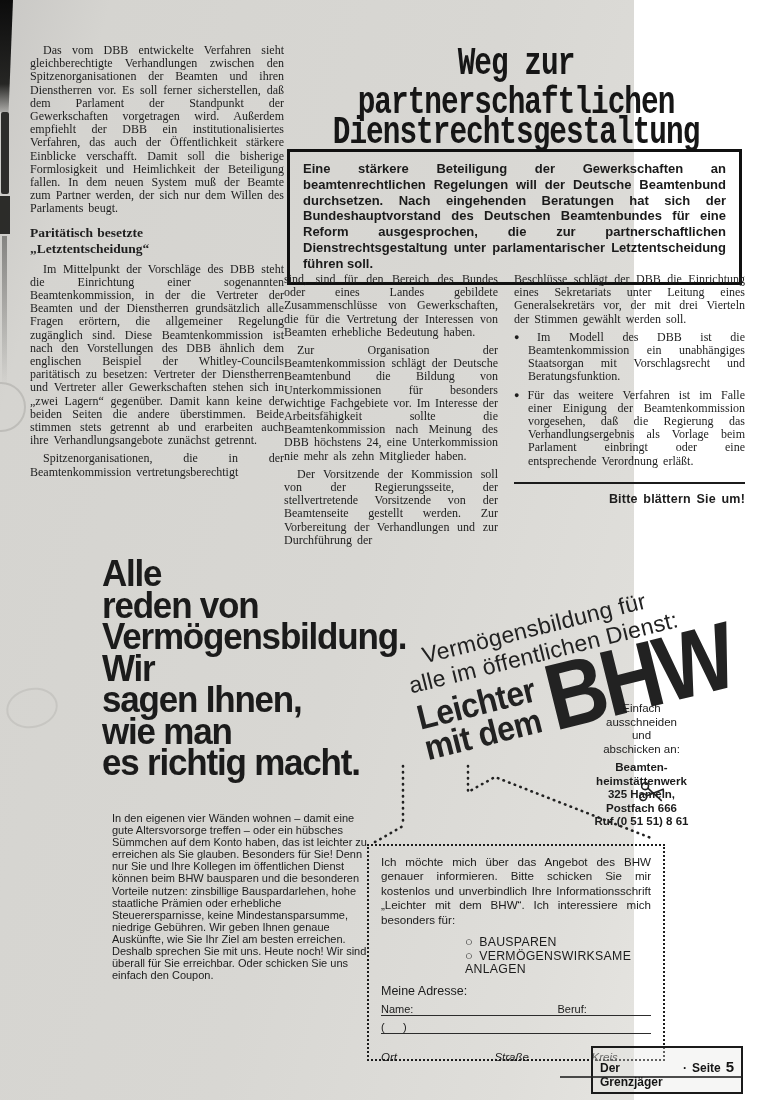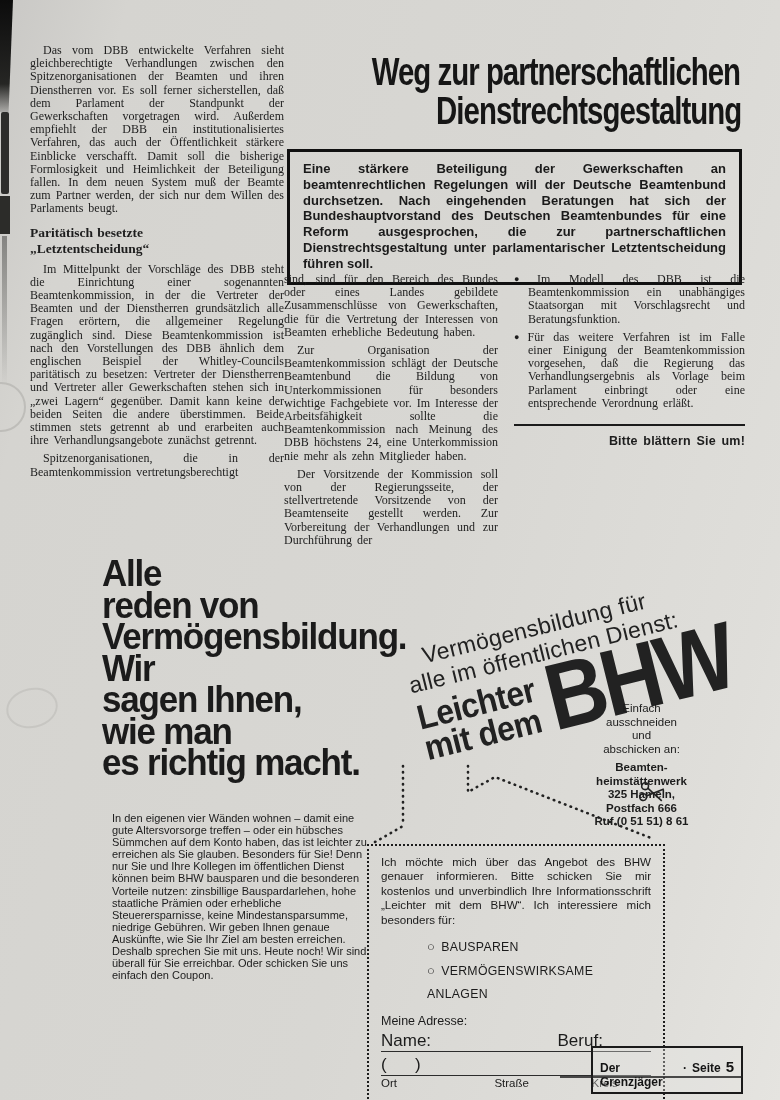--- a/index.html
+++ b/index.html
@@ -2,21 +2,21 @@
 <html><head>
 <meta charset="utf-8">
 <style>
   html,body{margin:0;padding:0;}
   body{
     width:780px;height:1100px;overflow:hidden;
     font-family:"Liberation Serif","DejaVu Serif",serif;
     color:#1d1d1d;
     background:linear-gradient(105deg,#c6c5c2 0%,#d4d3cf 10%,#d8d7d3 50%,#dedddà 80%,#e4e3df 100%);
   }
-  .page{position:relative;width:780px;height:1100px;
+  .page{position:relative;width:634px;height:1100px;
     background:linear-gradient(105deg,#c9c8c5 0%,#d5d4d0 12%,#d8d7d3 55%,#dfdeda 86%,#e5e4e0 100%);}
   
   .bind1{position:absolute;left:0;top:0;width:13px;height:112px;
     background:linear-gradient(#0c0c0c,#262624 75%,rgba(40,40,38,.2));
     clip-path:polygon(0 0,100% 0,66% 100%,0 100%);}
   .bind2{position:absolute;left:1px;top:112px;width:8px;height:82px;background:#1c1c1a;opacity:.9;border-radius:2px;}
   .bind3{position:absolute;left:0;top:196px;width:10px;height:38px;background:#0f0f0d;opacity:.85;}
   .bind4{position:absolute;left:2px;top:236px;width:5px;height:150px;background:linear-gradient(#393937,rgba(60,60,58,0));opacity:.5;}
   .hole1{position:absolute;left:-24px;top:382px;width:46px;height:46px;border:2px solid #bebdb9;border-radius:50%;}
   .hole2{position:absolute;left:6px;top:688px;width:48px;height:36px;border:2px solid #c7c6c2;border-radius:50%;transform:rotate(-12deg);}
@@ -27,22 +27,22 @@
   #col1{left:30px;top:44px;width:254px;}
   #col2{left:284px;top:273px;width:214px;}
   #col3{left:514px;top:273px;width:231px;}
   .subhead{font-weight:bold;font-size:13.5px;line-height:16px;margin:9px 0 6px 0;text-align:left;word-spacing:1px;}
   .bullet-p{padding-left:14px;text-indent:-14px !important;}
   .bullet-glyph{font-size:9px;vertical-align:1px;padding-right:4px;}
   .rule3{border:0;border-top:2.5px solid #1b1b1b;margin:14px 0 9px 0;}
   .turn-note{font-family:"Liberation Sans","DejaVu Sans",sans-serif;font-weight:bold;font-size:12.5px;
     text-align:right;text-indent:0 !important;letter-spacing:.2px;}
   
-  #headline{position:absolute;left:288px;top:52px;width:456px;text-align:right;
-    font-family:Liberation Sans, sans-serif;color:#161616;}
+  #headline{position:absolute;left:288px;top:44px;width:456px;text-align:center;
+    font-family:Liberation Mono, monospace;color:#161616;}
   #headline .hline{display:inline-block;font-weight:bold;font-size:30px;letter-spacing:-1px;
     transform:scale(.98,1.3);transform-origin:center top;line-height:30px;}
   #headline .l2{margin-top:9px;}
   #leadbox{position:absolute;left:287px;top:149px;width:455px;box-sizing:border-box;
     border:3px solid #101010;padding:9px 13px 10px 13px;
     font-family:"Liberation Sans","DejaVu Sans",sans-serif;font-weight:bold;
     font-size:13px;line-height:15.8px;text-align:justify;color:#1a1a1a;}
   
   #ad-headline{position:absolute;left:102px;top:556px;
     font-family:"Liberation Sans","DejaVu Sans",sans-serif;font-weight:bold;color:#1b1b1b;}
@@ -63,27 +63,27 @@
   #house-svg{position:absolute;left:368px;top:760px;}
   #scissors-svg{position:absolute;left:641px;top:780px;transform:rotate(100deg);}
   #ad-body{position:absolute;left:112px;top:812px;width:263px;
     font-family:"Liberation Sans","DejaVu Sans",sans-serif;font-size:11px;line-height:12.1px;color:#1c1c1c;}
   
   #coupon{position:absolute;left:367px;top:844px;width:298px;box-sizing:border-box;
     border:2.5px dotted #1c1c1c;padding:9px 12px 10px 12px;
     font-family:"Liberation Sans","DejaVu Sans",sans-serif;color:#1b1b1b;}
   #coupon .intro{font-size:11.6px;line-height:14.4px;text-align:justify;margin:0;}
   #coupon .opts{margin:8px 0 0 46px;}
-  #coupon .opt{font-size:12.3px;line-height:23px;letter-spacing:.3px;}
+  #coupon .opt{font-size:12.3px;line-height:13px;letter-spacing:.3px;margin-left:38px;}
   #coupon .circle{font-size:13px;padding-right:6px;}
   #coupon .addr-label{font-size:12.5px;margin-top:8px;}
-  .fieldrow{position:relative;border-bottom:1.6px solid #2c2c2c;height:17px;margin-top:6px;font-size:17px;}
+  .fieldrow{position:relative;border-bottom:1.6px solid #2c2c2c;height:17px;margin-top:0;font-size:11px;}
   .fieldrow .fl{position:absolute;bottom:0;}
   .labelrow{position:relative;height:14px;font-size:11.5px;margin-top:1px;}
-  .labelrow .fl{position:absolute;top:0;}
+  .labelrow .fl{position:absolute;top:16px;font-style:italic;}
   .pre{white-space:pre;}
   
   #footer-box{position:absolute;left:591px;top:1046px;width:152px;box-sizing:border-box;
     border:2px solid #1a1a1a;padding:10px 7px 3px 7px;
     font-family:"Liberation Sans","DejaVu Sans",sans-serif;font-weight:bold;font-size:12px;color:#141414;
     display:flex;align-items:baseline;gap:5px;justify-content:flex-end;background:rgba(230,229,225,.35);}
   #footer-box .pgnum{font-size:15px;}
   #footer-underline{position:absolute;left:560px;top:1076px;width:182px;height:1.5px;background:#222;opacity:.8;}
 </style>
 </head>
@@ -115,20 +115,21 @@
 
   <div id="leadbox">Eine stärkere Beteiligung der Gewerkschaften an beamtenrechtlichen Regelungen will der Deutsche Beamtenbund durchsetzen. Nach eingehenden Beratungen hat sich der Bundeshauptvorstand des Deutschen Beamtenbundes für eine Reform ausgesprochen, die zur partnerschaftlichen Dienstrechtsgestaltung unter parlamentarischer Letztentscheidung führen soll.</div>
 
   <div class="col" id="col2">
     <p class="noindent">sind, sind für den Bereich des Bundes oder eines Landes gebildete Zusammenschlüsse von Gewerkschaften, die für die Vertretung der Interessen von Beamten erhebliche Bedeutung haben.</p>
     <p>Zur Organisation der Beamtenkommission schlägt der Deutsche Beamtenbund die Bildung von Unterkommissionen für besonders wichtige Fachgebiete vor. Im Interesse der Arbeitsfähigkeit sollte die Beamtenkommission nach Meinung des DBB höchstens 24, eine Unterkommission nie mehr als zehn Mitglieder haben.</p>
     <p>Der Vorsitzende der Kommission soll von der Regierungsseite, der stellvertretende Vorsitzende von der Beamtenseite gestellt werden. Zur Vorbereitung der Verhandlungen und zur Durchführung der</p>
   </div>
 
   <div class="col" id="col3">
+    <p class="noindent">Beschlüsse schlägt der DBB die Einrichtung eines Sekretariats unter Leitung eines Generalsekretärs vor, der mit drei Vierteln der Stimmen gewählt werden soll.</p>
     <p class="noindent bullet-p"><span class="bullet-glyph">●</span><span>Im Modell des DBB ist die Beamtenkommission ein unabhängiges Staatsorgan mit Vorschlagsrecht und Beratungsfunktion.</span></p>
     <p class="noindent bullet-p"><span class="bullet-glyph">●</span><span>Für das weitere Verfahren ist im Falle einer Einigung der Beamtenkommission vorgesehen, daß die Regierung das Verhandlungsergebnis als Vorlage beim Parlament einbringt oder eine entsprechende Verordnung erläßt.</span></p>
     <hr class="rule3">
     <p class="noindent turn-note">Bitte blättern Sie um!</p>
   </div>
 
   <div id="ad-headline">
     <div class="ah">Alle</div>
     <div class="ah">reden von</div>
     <div class="ah">Vermögensbildung.</div>

